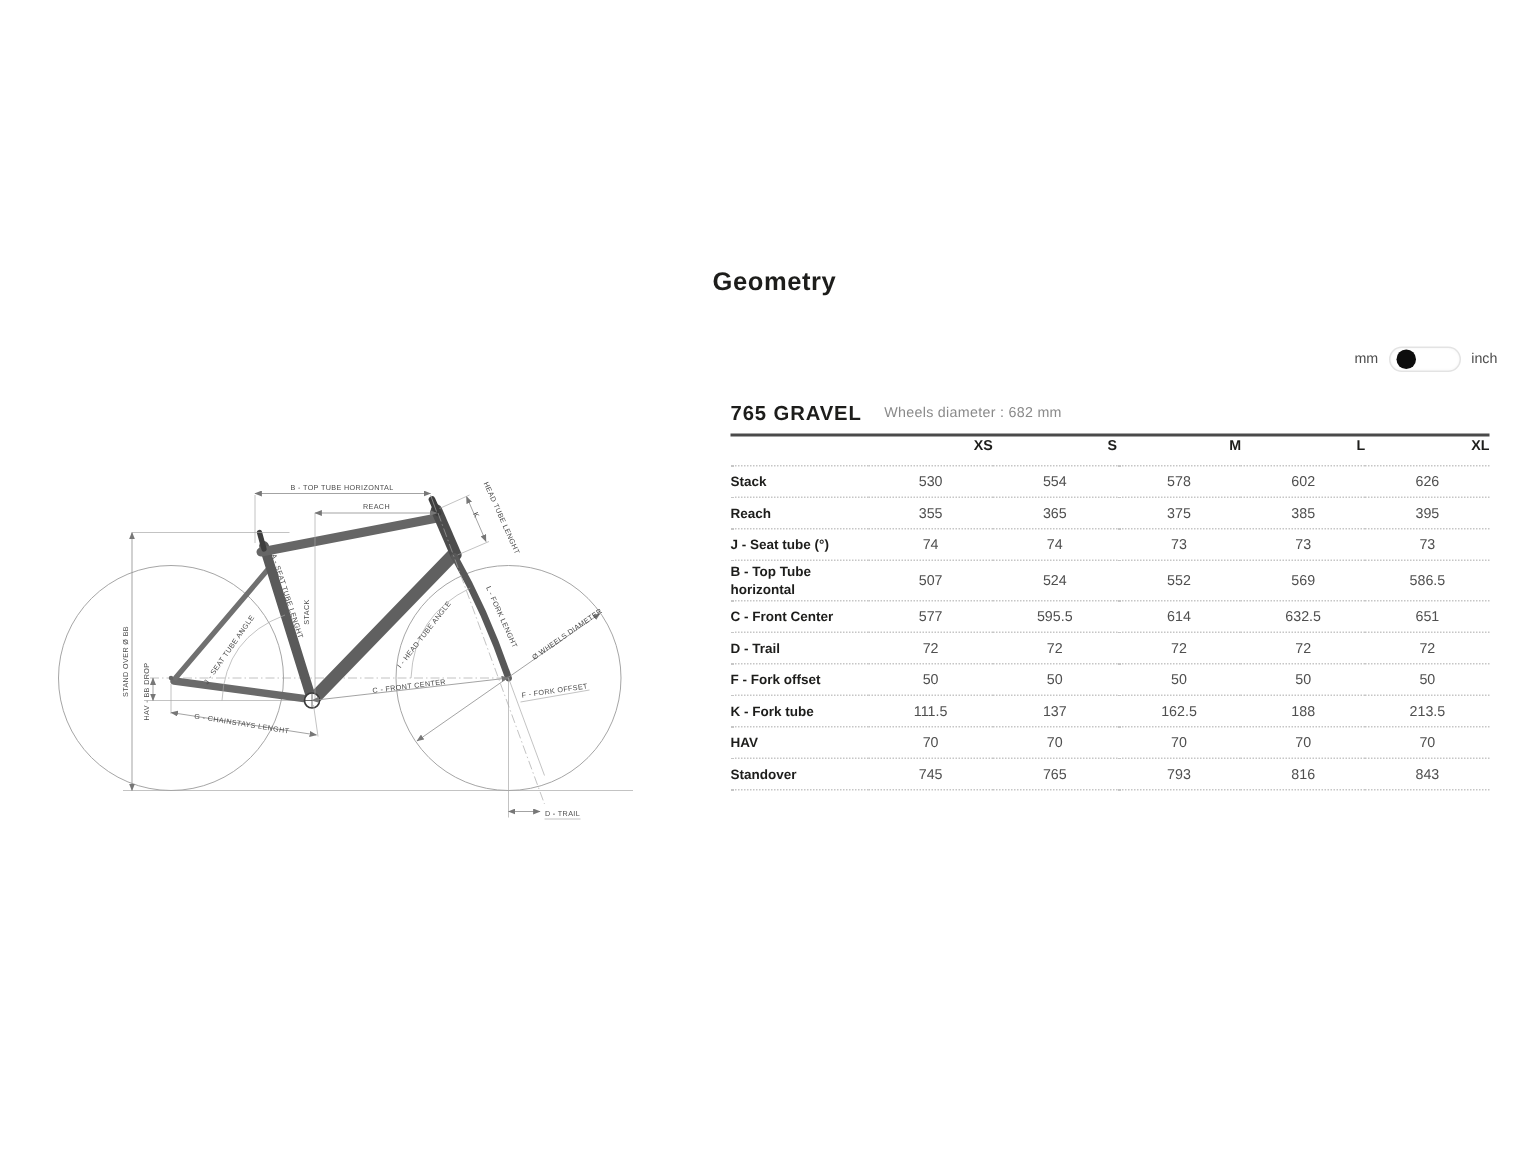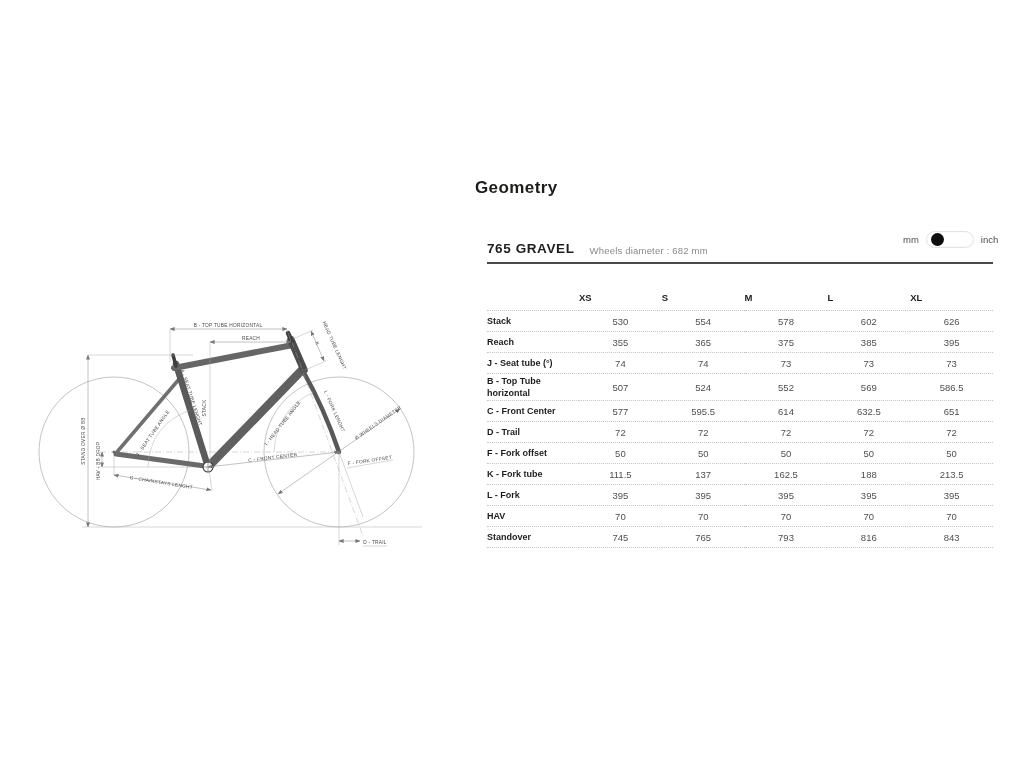--- a/index.html
+++ b/index.html
@@ -20,34 +20,34 @@
     position:relative;width:46px;height:15px;border:1px solid #e3e3e3;
     border-radius:9px;background:#fff;box-shadow:inset 0 0 2px rgba(0,0,0,.05);
     cursor:pointer;
   }
   .knob{
     position:absolute;left:4px;top:1px;width:13px;height:13px;border-radius:50%;
     background:#0d0d0d;
   }
   
   .product-header{
-    position:absolute;left:487px;top:241px;width:506px;
+    position:absolute;left:487px;top:268px;width:506px;
     border-bottom:2px solid #4a4a4a;padding-bottom:6px;
-    display:flex;align-items:flex-end;
+    display:flex;align-items:center;
   }
   .product-name{font-size:13.5px;font-weight:bold;letter-spacing:.6px;color:#1d1d1b;}
   .product-sub{font-size:9.5px;color:#8a8a8a;margin-left:15px;letter-spacing:.2px;}
   
   .geo-table{
     position:absolute;left:487px;top:284px;width:506px;border-collapse:collapse;
     table-layout:fixed;font-size:9px;
   }
   .geo-table col.lab{width:92px;}
   .geo-table th{
-    font-size:9.5px;font-weight:bold;color:#1d1d1b;text-align:left;
+    font-size:9.5px;font-weight:bold;color:#1d1d1b;text-align:right;
     height:26px;vertical-align:middle;border-bottom:1px dotted #c6c6c6;padding:0;
   }
   .geo-table th.corner{text-align:left;}
   .geo-table td{
     border-bottom:1px dotted #c6c6c6;height:18px;vertical-align:middle;padding:1px 0;
   }
   .geo-table td.lab{
     font-weight:bold;color:#1d1d1b;text-align:left;line-height:1.35;font-size:9px;
   }
   .geo-table td.val{text-align:center;color:#4f4f4f;font-size:9.5px;}
@@ -155,28 +155,20 @@
         <td class="val">50</td>
         <td class="val">50</td>
       </tr>
       <tr>
         <td class="lab">K - Fork tube</td>
         <td class="val">111.5</td>
         <td class="val">137</td>
         <td class="val">162.5</td>
         <td class="val">188</td>
         <td class="val">213.5</td>
-      </tr>
-      <tr>
-        <td class="lab">L - Fork</td>
-        <td class="val">395</td>
-        <td class="val">395</td>
-        <td class="val">395</td>
-        <td class="val">395</td>
-        <td class="val">395</td>
       </tr>
       <tr>
         <td class="lab">HAV</td>
         <td class="val">70</td>
         <td class="val">70</td>
         <td class="val">70</td>
         <td class="val">70</td>
         <td class="val">70</td>
       </tr>
       <tr>

